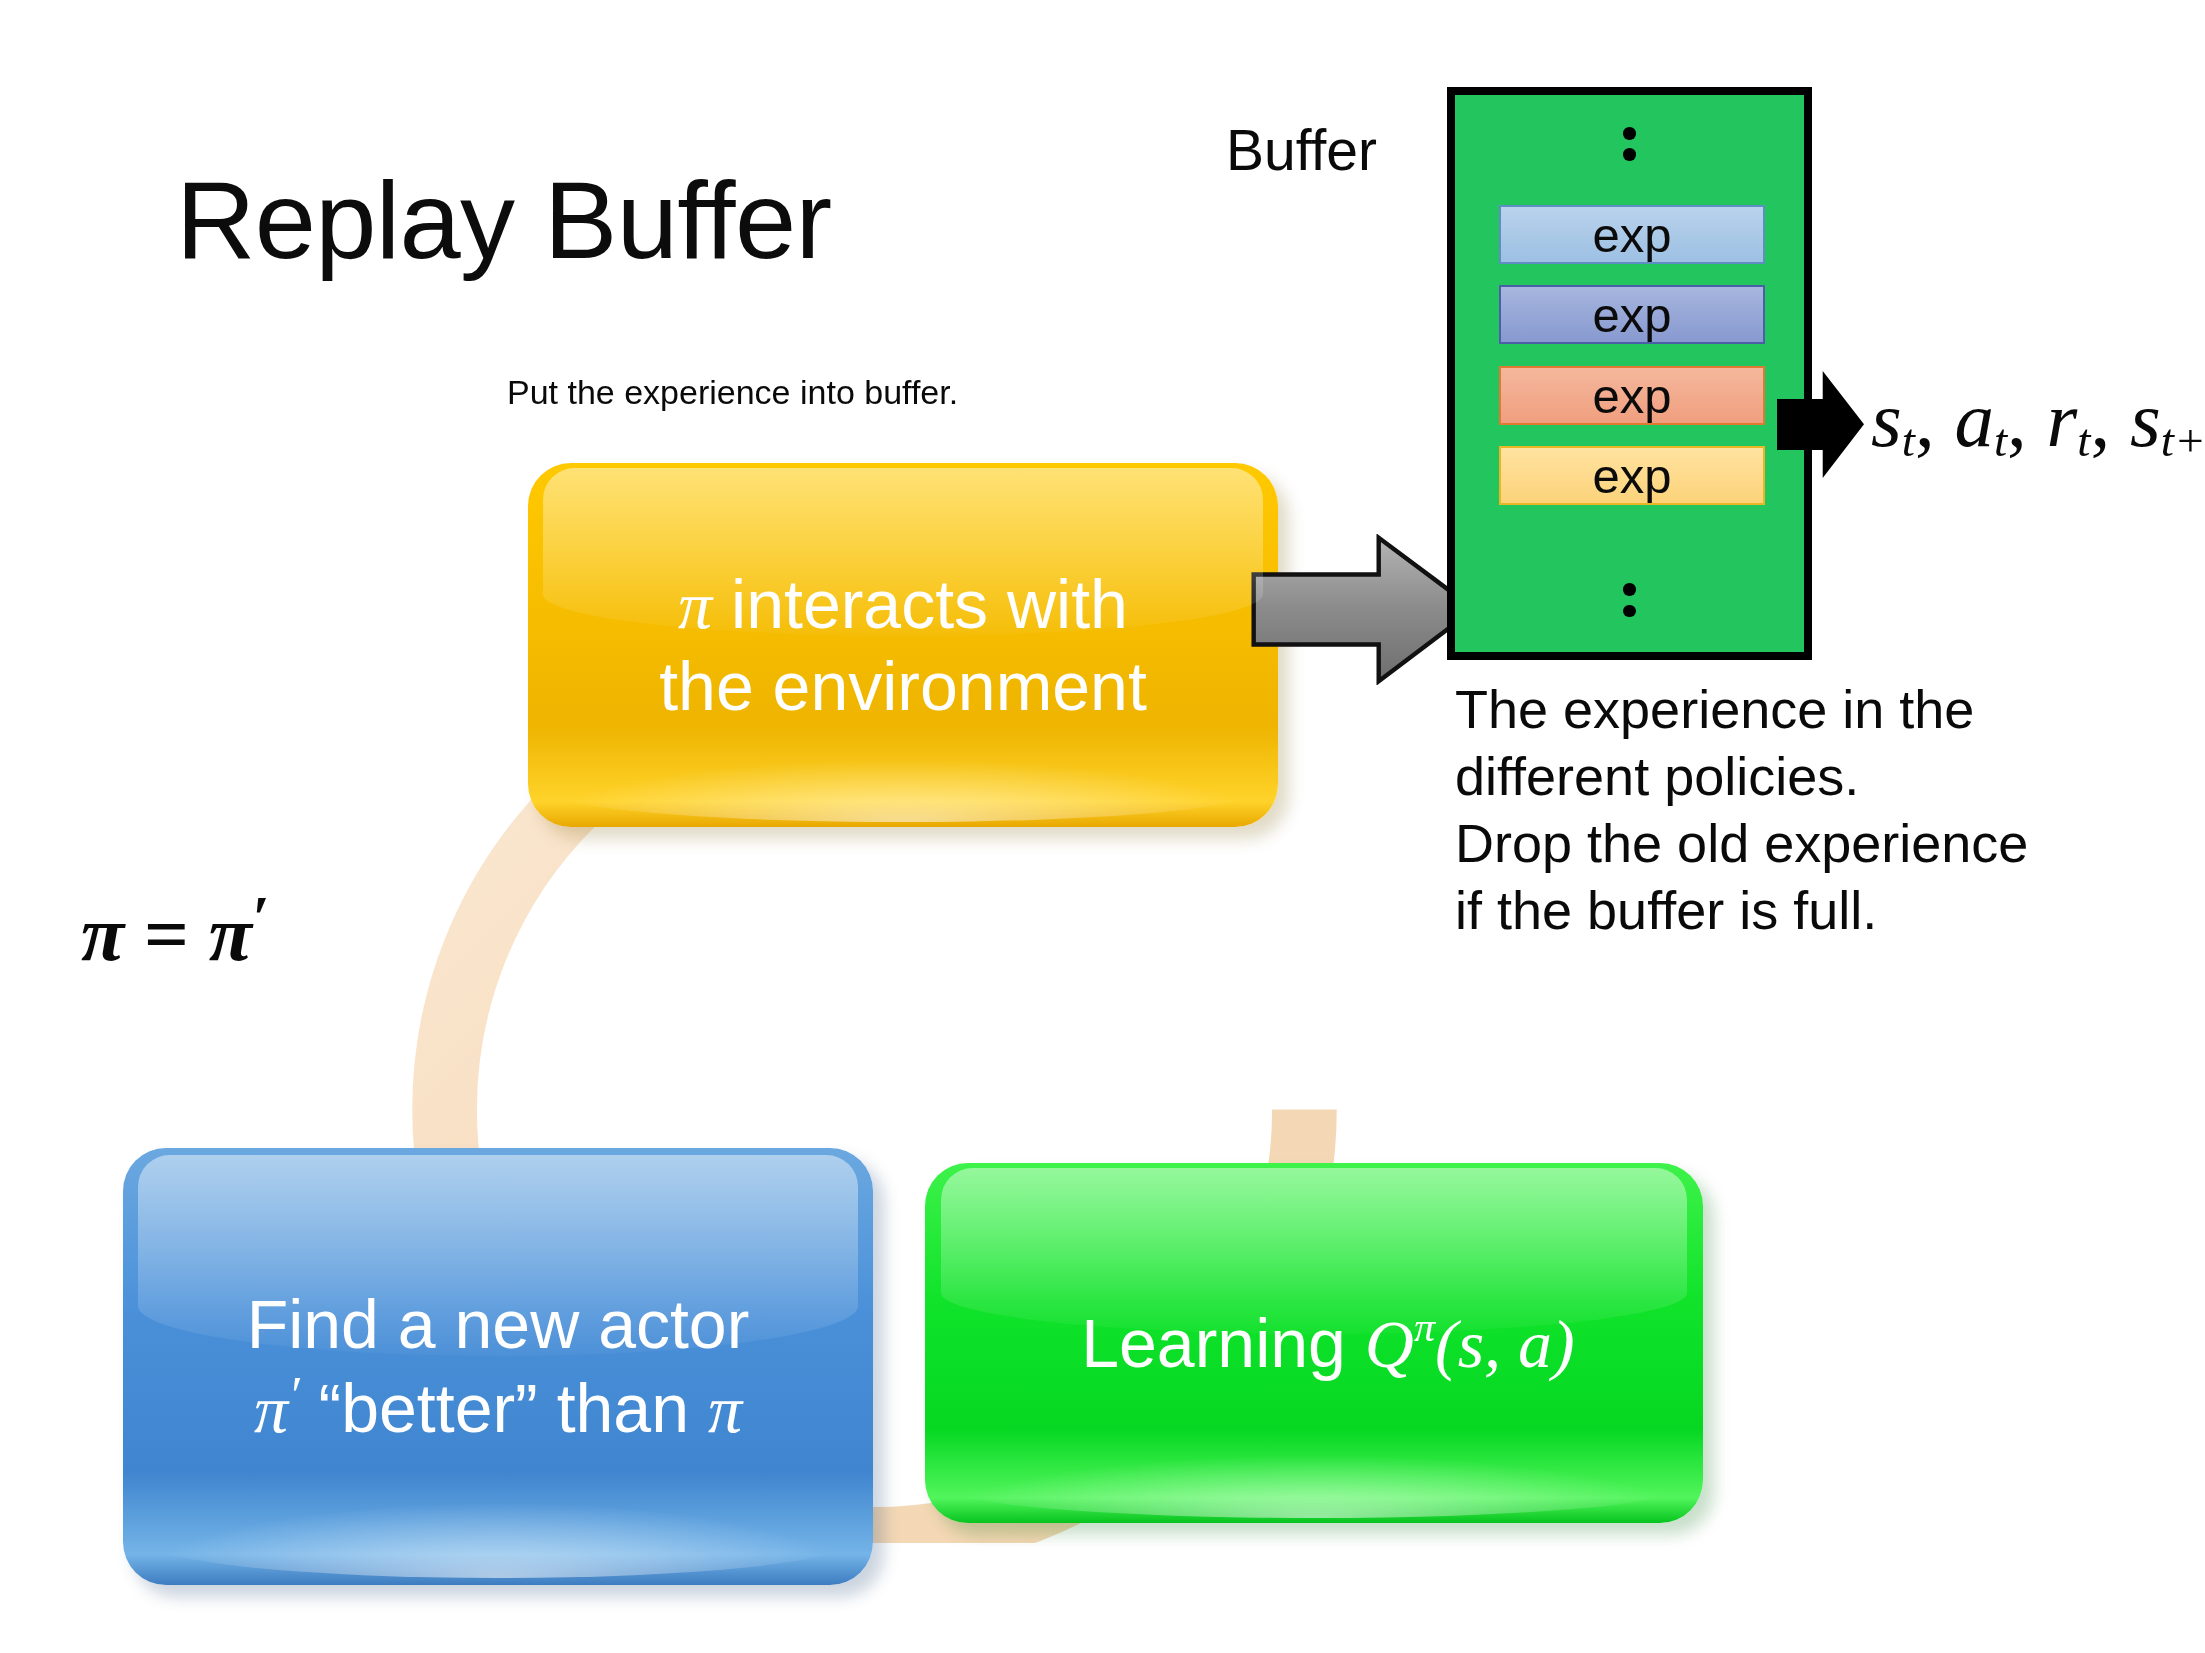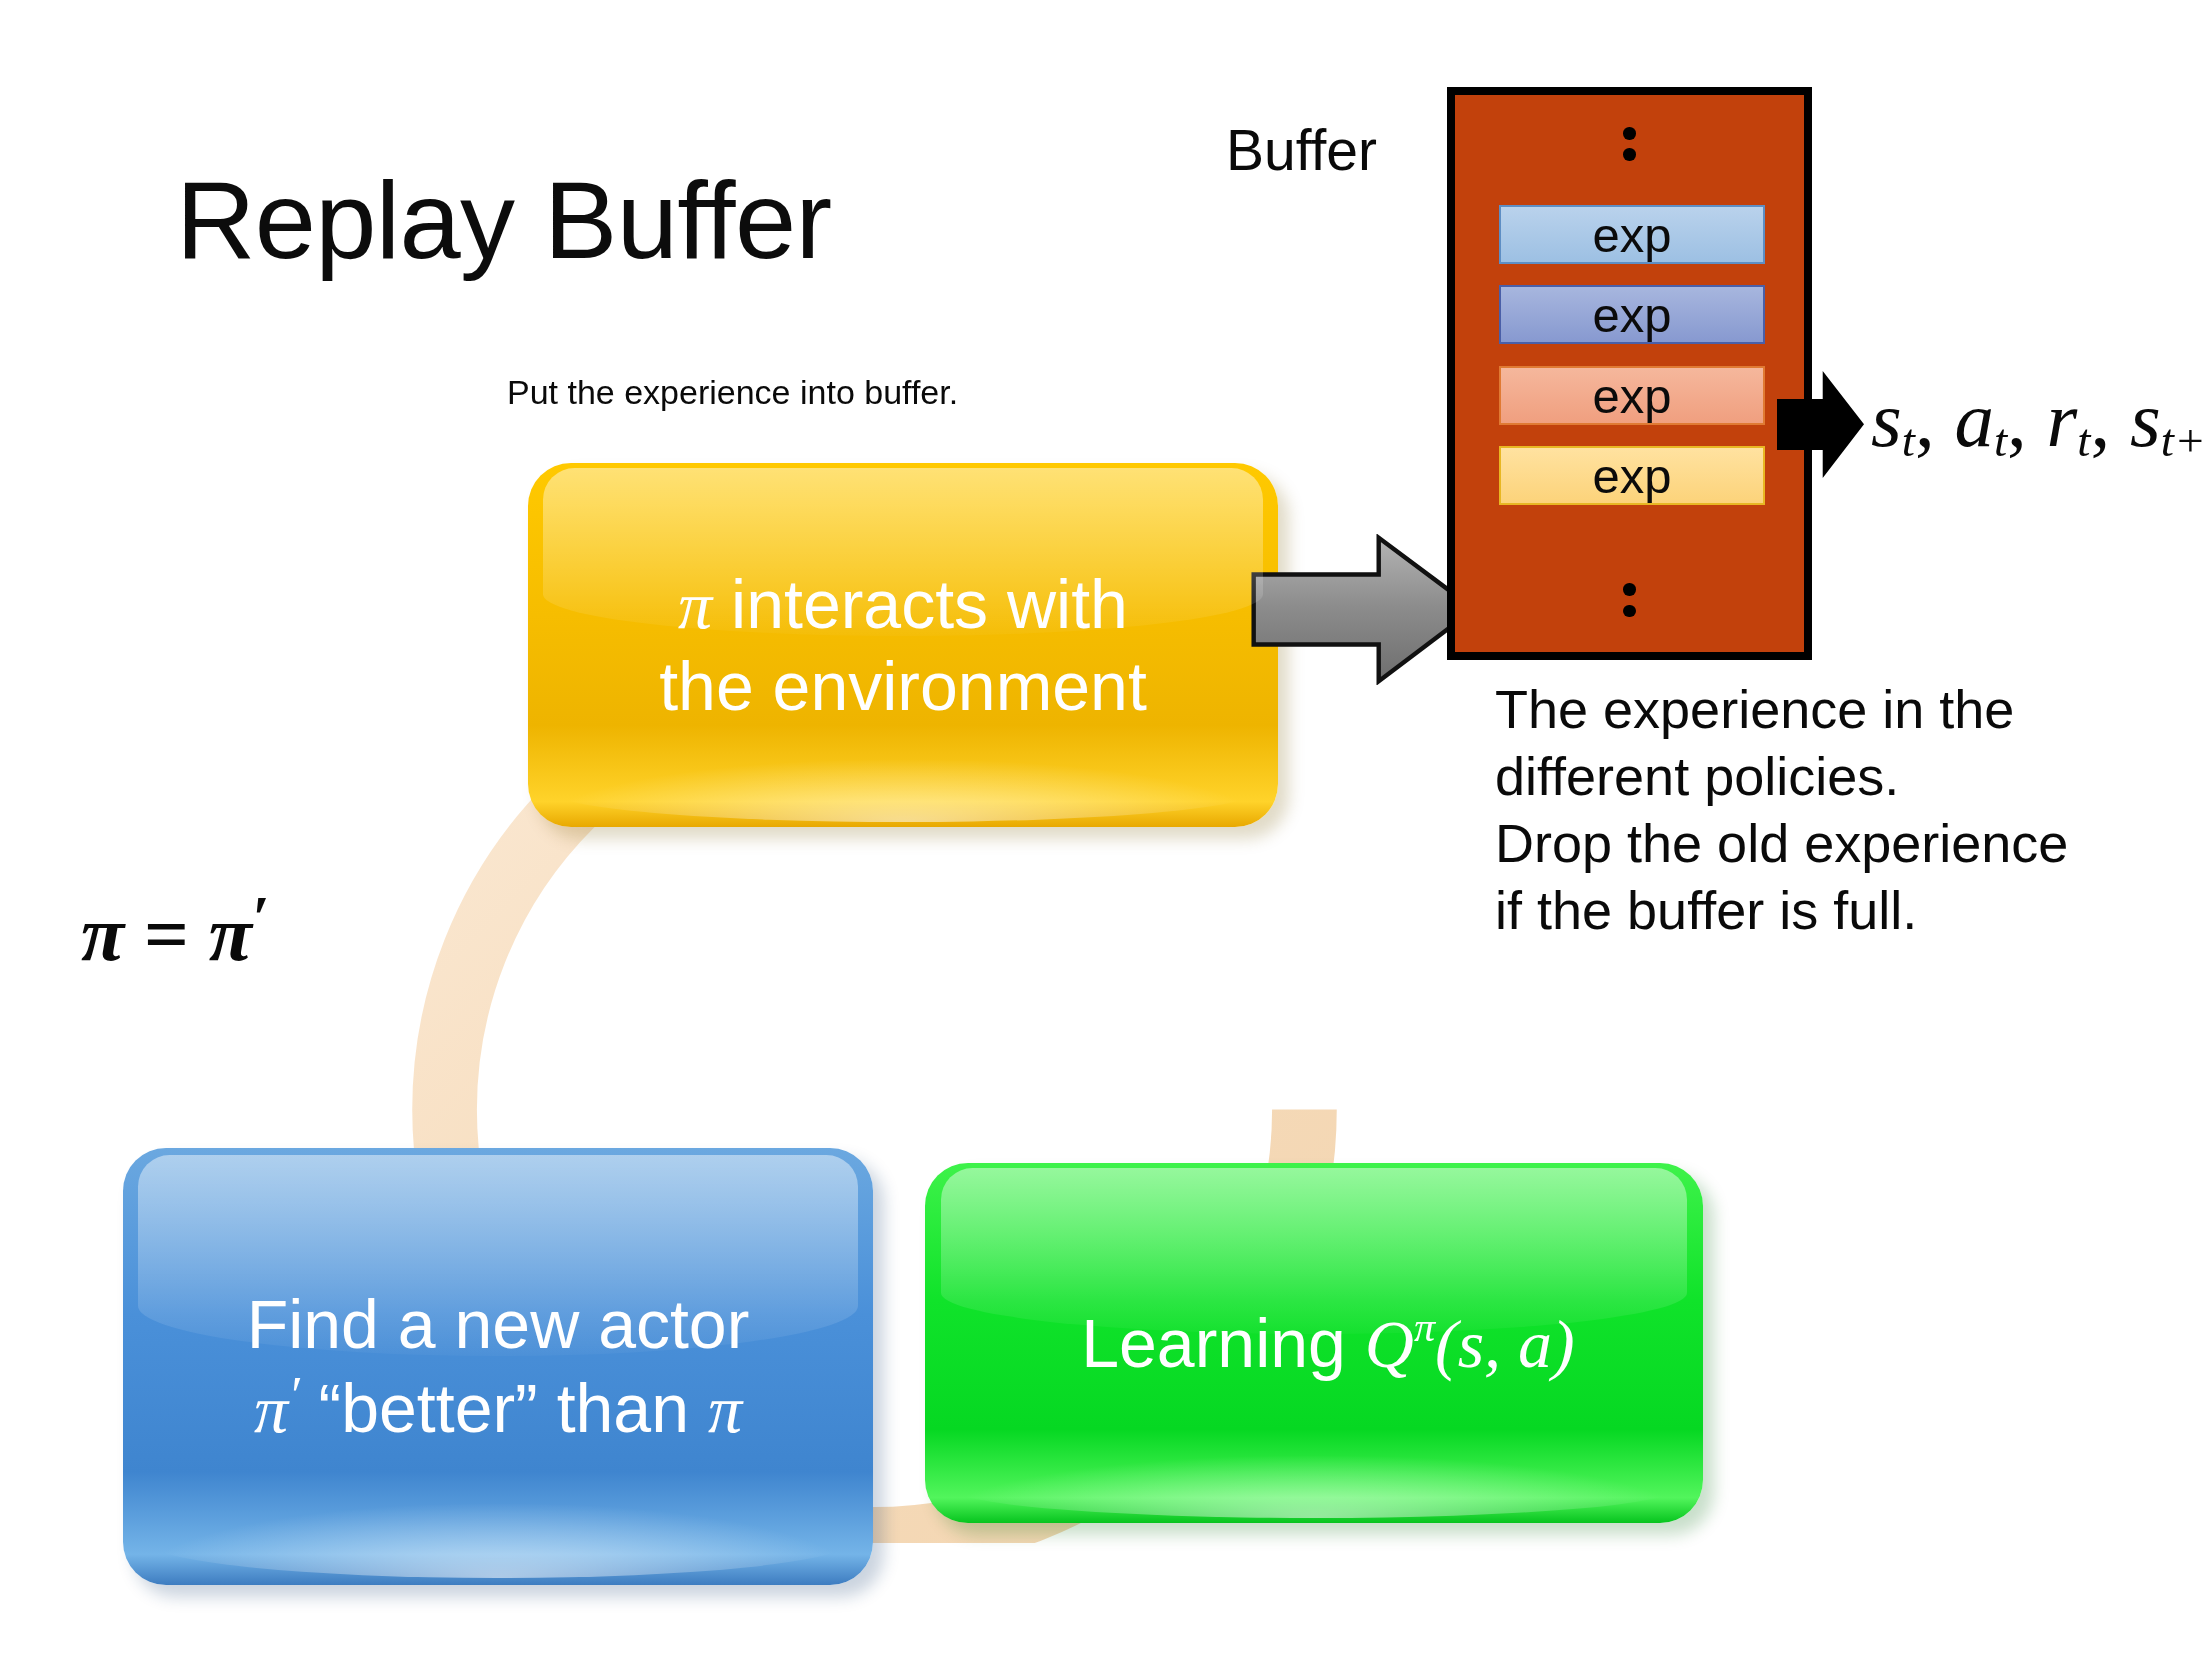--- a/index.html
+++ b/index.html
@@ -23,21 +23,21 @@
     white-space:nowrap;
   }
   #put-exp-caption{left:507px; top:373px;}
   #buffer-label{left:1226px; top:119px; font-size:57px;}
 
   #buffer-note{
     left:1455px; top:676px; width:742px;
     color:#0a0a0a; font-size:54px; line-height:1.24;
     font-family:"Liberation Sans","DejaVu Sans",sans-serif;
   }
-  #buffer-note div{white-space:nowrap;margin-left:40px;}
+  #buffer-note div{white-space:nowrap;}
 
   
   #cycle-arrow{left:382px; top:617px; width:985px; height:926px;}
   #cycle-arrow svg{width:100%;height:100%;display:block;}
 
   
   .gbox{
     border-radius:43px; position:absolute;
     display:flex; align-items:center; justify-content:center;
     text-align:center; color:#fff;
@@ -95,21 +95,21 @@
     font-size:79px; color:#0a0a0a;font-weight:bold;
   }
 
   
   #gray-arrow{left:1250px; top:534px; width:228px; height:151px;}
   #gray-arrow svg{width:100%;height:100%;display:block;}
 
   
   #buffer-box{
     left:1447px; top:87px; width:365px; height:573px;
-    border:8px solid #000; background:#c2410c; box-sizing:border-box;
+    border:8px solid #000; background:#22c55e; box-sizing:border-box;
   }
   .vdots{
     position:absolute; left:0; width:100%;
     display:flex; flex-direction:column; align-items:center; gap:8.8px;
   }
   .vdots i{display:block;width:12.5px;height:12.5px;border-radius:50%;background:#000;}
   #dots-top{top:32px;}
   #dots-bottom{bottom:35px;}
 
   .exp{

